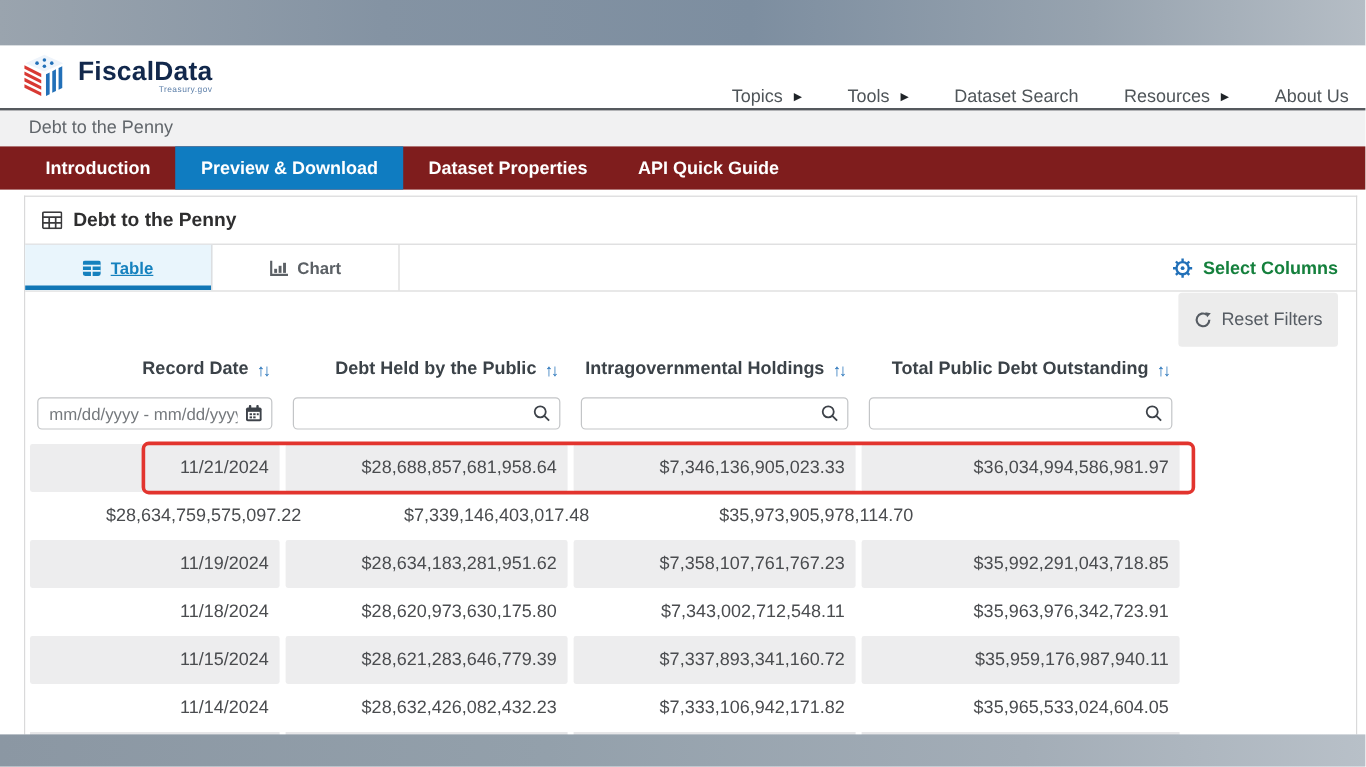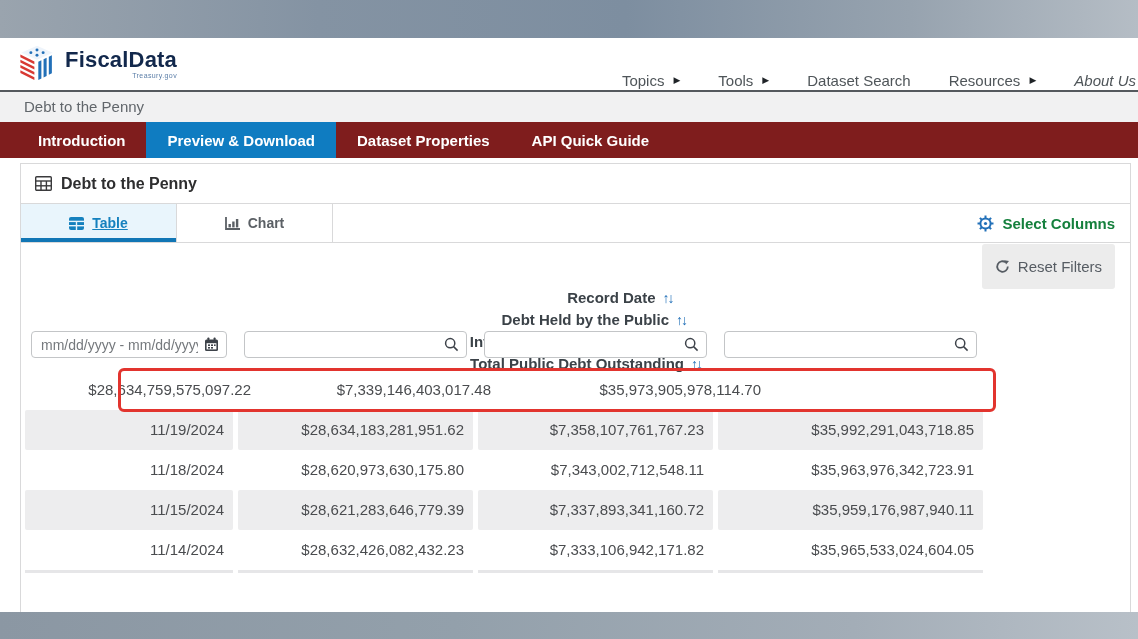--- a/index.html
+++ b/index.html
@@ -18,21 +18,21 @@
     background:linear-gradient(90deg,#8b97a3 0%,#93a0ab 40%,#a3adb7 75%,#b8c0c8 100%);
   }
   
   .site-header { position:absolute; top:38px; left:0; width:1138px; height:56px; background:#fff; }
   .logo { position:absolute; left:16px; top:5px; display:flex; align-items:flex-start; cursor:pointer; }
   .logo-text-wrap { margin-left:7px; margin-top:6px; }
   .logo-title { font-size:22px; font-weight:bold; color:#12284c; letter-spacing:.2px; line-height:22px; }
   .logo-sub { font-size:7px; color:#5b7ea8; text-align:right; margin-top:1px; letter-spacing:.4px; }
   .main-nav { position:absolute; right:1px; top:0; height:52px; display:flex; align-items:center;margin-top:16px; }
   .nav-item { display:flex; align-items:center; padding:0 19px; font-size:15px; color:#4f5559; cursor:pointer; white-space:nowrap; }
-  .nav-item:last-child { padding-right:1px;font-style:italic; }
+  .nav-item:last-child { padding-right:13px; }
   .nav-caret { font-size:9px; color:#1f2327; margin-left:9px; line-height:1; }
   
   .breadcrumb-bar {
     position:absolute; top:90px; left:0; width:1138px; height:32px;
     background:#f1f1f2; border-top:2px solid #55595e;
   }
   .breadcrumb-text { font-size:15px; color:#61666b; line-height:29px; padding-left:24px; }
   
   .page-tabs {
     position:absolute; top:122px; left:0; width:1138px; height:36px;
@@ -64,21 +64,21 @@
     position:absolute; right:15px; top:0; height:100%; display:flex; align-items:center; gap:8px;
     color:#15803d; font-size:15px; font-weight:bold; cursor:pointer;
   }
   .reset-row { height:46px; display:flex; justify-content:flex-end; align-items:center; padding-right:15px; }
   .reset-btn {
     display:flex; align-items:center; gap:8px; background:#ececec; border:none;
     border-radius:3px; padding:14px 13px; font-size:15px; color:#565c63;
     font-family:inherit; cursor:pointer;
   }
   
-  .thead-row { display:flex; gap:5px; padding-left:4px; height:37px; align-items:center;flex-direction:column; }
+  .thead-row { display:flex; gap:5px; padding-left:4px; height:37px; align-items:center; }
   .th {
     display:flex; align-items:center; justify-content:flex-end; gap:7px;
     font-size:15px; font-weight:bold; color:#3b4248; padding-right:9px; cursor:pointer;
   }
   .sort-icon { color:#2270b8; font-size:14px; font-weight:bold; letter-spacing:-2px; white-space:nowrap; }
   .c0 { width:208px; } .c1 { width:235px; } .c2 { width:235px; } .c3 { width:265px; }
   .filter-row { display:flex; gap:5px; padding-left:4px; height:37px; align-items:center; }
   .filter-cell { position:relative; }
   .filter-cell input {
     width:calc(100% - 12px); margin:0 6px; height:27px; border:1px solid #c3c5c7;
@@ -306,20 +306,26 @@
         <svg width="15" height="15" viewBox="0 0 15 15">
           <circle cx="6.2" cy="6.2" r="4.6" fill="none" stroke="#3d4249" stroke-width="1.5"></circle>
           <line x1="9.6" y1="9.6" x2="13.6" y2="13.6" stroke="#3d4249" stroke-width="1.5"></line>
         </svg>
       </span>
     </div>
   </div>
 
   <div class="rows-wrap">
     <div class="highlight-box"></div>
+  <div class="trow shaded">
+    <div class="cell c0">11/21/2024</div>
+    <div class="cell c1">$28,688,857,681,958.64</div>
+    <div class="cell c2">$7,346,136,905,023.33</div>
+    <div class="cell c3">$36,034,994,586,981.97</div>
+  </div>
       <div class="trow">
     <div class="cell c1">$28,634,759,575,097.22</div>
     <div class="cell c2">$7,339,146,403,017.48</div>
     <div class="cell c3">$35,973,905,978,114.70</div>
   </div>
       <div class="trow shaded">
     <div class="cell c0">11/19/2024</div>
     <div class="cell c1">$28,634,183,281,951.62</div>
     <div class="cell c2">$7,358,107,761,767.23</div>
     <div class="cell c3">$35,992,291,043,718.85</div>

